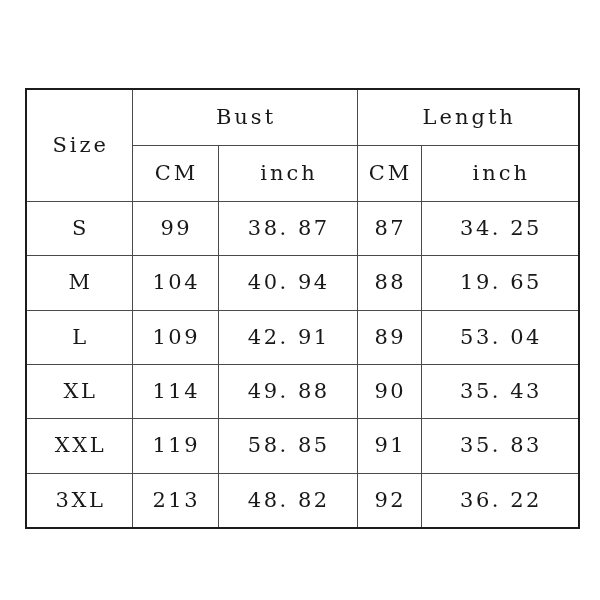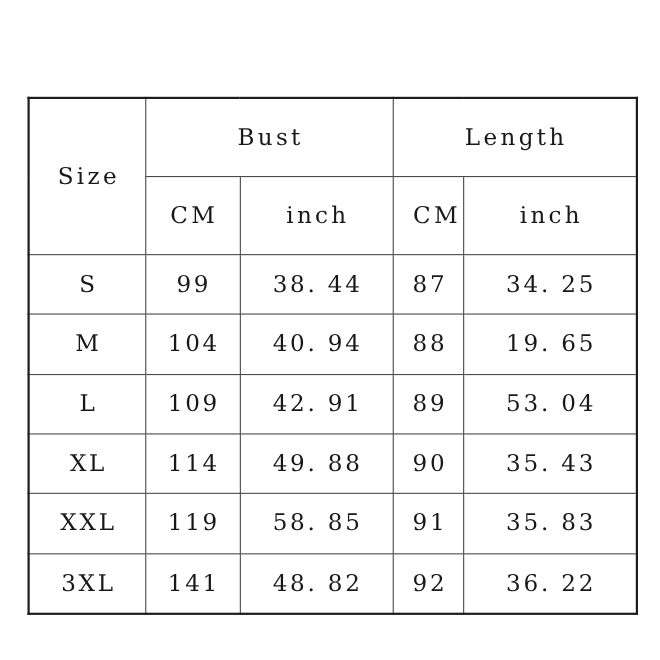--- a/index.html
+++ b/index.html
@@ -39,21 +39,21 @@
     background: #ffffff;
   }
 
   table.size-chart td,
   table.size-chart th {
     border: 1px solid #4a4a4a;
     text-align: center;
     vertical-align: middle;
     font-weight: normal;
     color: #1a1a1a;
-    padding: 15px;
+    padding: 0;
     background: #ffffff;
   }
 
   
   table.size-chart {
     border: 2px solid #1c1c1c;
   }
 
   
   col.c-size   { width: 106px; }
@@ -134,21 +134,21 @@
       </thead>
       <tbody>
         <tr class="data-row">
           <td>
             <span class="cell-text">S</span>
           </td>
           <td>
             <span class="cell-text">99</span>
           </td>
           <td>
-            <span class="cell-text">38. 44</span>
+            <span class="cell-text">38. 87</span>
           </td>
           <td>
             <span class="cell-text">87</span>
           </td>
           <td>
             <span class="cell-text">34. 25</span>
           </td>
         </tr>
         <tr class="data-row">
           <td>
@@ -216,21 +216,21 @@
           </td>
           <td>
             <span class="cell-text">35. 83</span>
           </td>
         </tr>
         <tr class="data-row">
           <td>
             <span class="cell-text">3XL</span>
           </td>
           <td>
-            <span class="cell-text">141</span>
+            <span class="cell-text">213</span>
           </td>
           <td>
             <span class="cell-text">48. 82</span>
           </td>
           <td>
             <span class="cell-text">92</span>
           </td>
           <td>
             <span class="cell-text">36. 22</span>
           </td>

